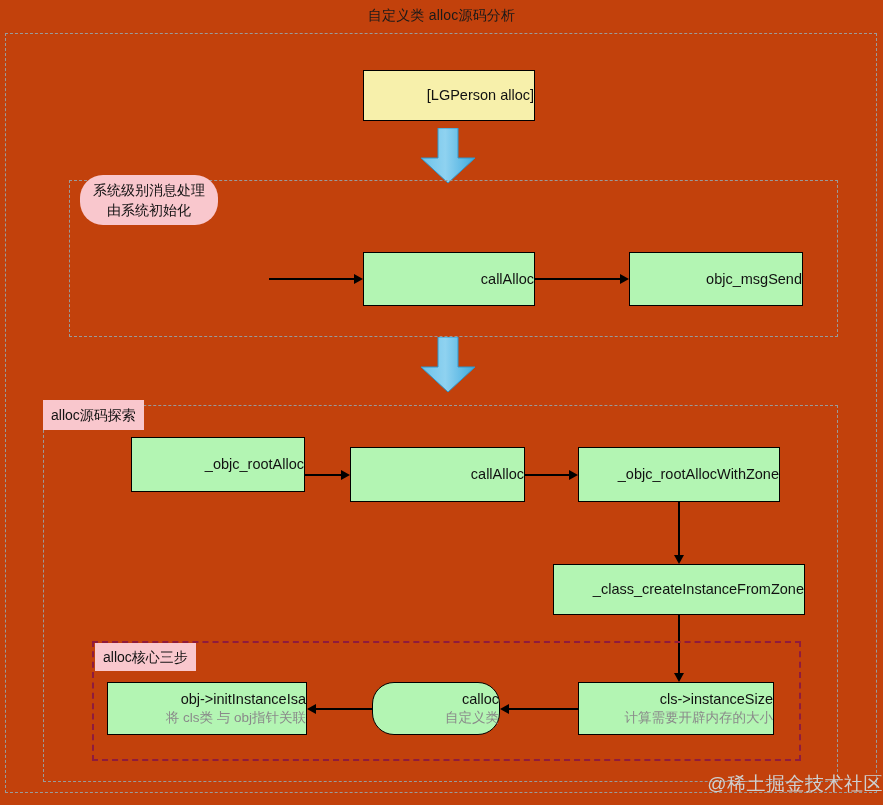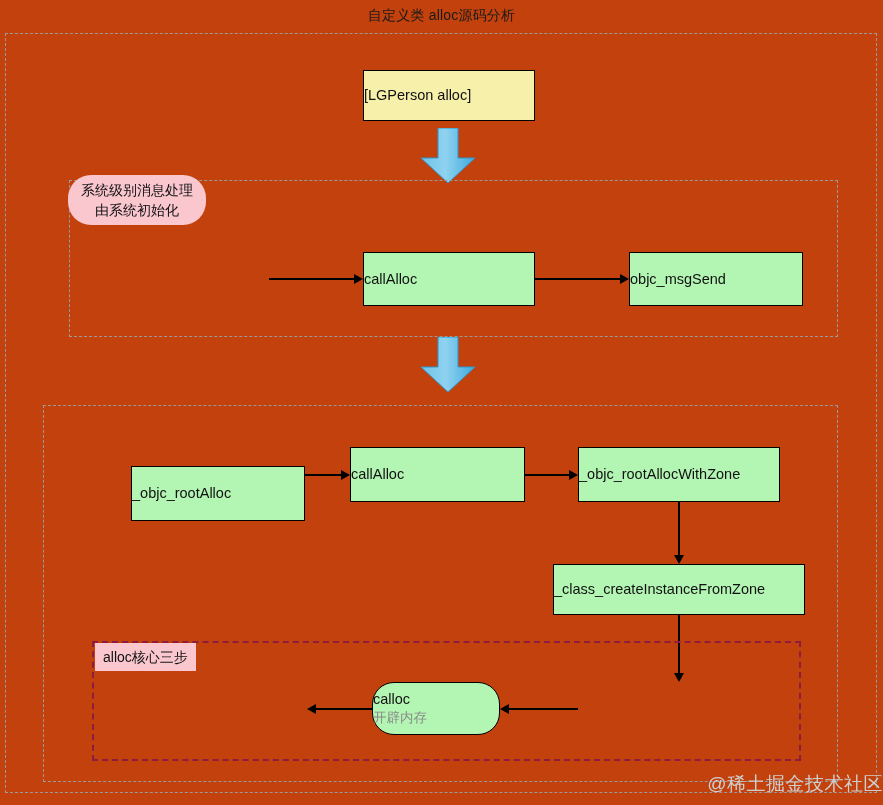--- a/index.html
+++ b/index.html
@@ -75,21 +75,21 @@
     background: #f9c7cd;
     color: #111111;
     font-size: 14px;
     line-height: 20px;
     padding: 5px 9px;
     white-space: pre-line;
     text-align: center;
     box-sizing: border-box;
   }
   #tag-system {
-    left: 68px;
+    left: 80px;
     top: 175px;
     width: 138px;
     border-radius: 23px;
   }
   #tag-explore {
     left: 43px;
     top: 400px;
     padding: 5px 8px;
   }
   #tag-core {
@@ -99,42 +99,42 @@
   }
 
   
   .node {
     position: absolute;
     box-sizing: border-box;
     border: 1.5px solid #000000;
     background: #b3f5b3;
     display: flex;
     flex-direction: column;
-    align-items: flex-start;
+    align-items: flex-end;
     justify-content: center;
     font-size: 14.5px;
     color: #111111;
     text-align: center;
     line-height: 1.25;
   }
   .node .sub {
     font-size: 13.5px;
     color: #8a8a8a;
     margin-top: 2px;
   }
   .node.start {
     background: #f7f0ab;
   }
 
   
   #n-start      { left: 363px; top: 70px;  width: 172px; height: 51px; }
   #n-objc-alloc { left: 95px;  top: 252px; width: 174px; height: 54px; }
   #n-callalloc1 { left: 363px; top: 252px; width: 172px; height: 54px; }
   #n-msgsend    { left: 629px; top: 252px; width: 174px; height: 54px; }
-  #n-rootalloc  { left: 131px; top: 466px; width: 174px; height: 55px; }
+  #n-rootalloc  { left: 131px; top: 437px; width: 174px; height: 55px; }
   #n-callalloc2 { left: 350px; top: 447px; width: 175px; height: 55px; }
   #n-rootallocz { left: 578px; top: 447px; width: 202px; height: 55px; }
   #n-createinst { left: 553px; top: 564px; width: 252px; height: 51px; }
   #n-instsize   { left: 578px; top: 682px; width: 196px; height: 53px; }
   #n-calloc     { left: 372px; top: 682px; width: 128px; height: 53px; border-radius: 22px; }
   #n-initisa    { left: 107px; top: 682px; width: 200px; height: 53px; }
 
   
   .conn {
     position: absolute;
@@ -224,20 +224,21 @@
       <linearGradient id="bg2" x1="0" y1="0" x2="1" y2="0">
         <stop offset="0%" stop-color="#6cc3ea"></stop>
         <stop offset="45%" stop-color="#8fd2f0"></stop>
         <stop offset="100%" stop-color="#3ea9dd"></stop>
       </linearGradient>
     </defs>
     <polygon points="21,0 41,0 41,30 58,30 31,55 4,30 21,30" fill="url(#bg2)" stroke="#2f97cc" stroke-width="1"></polygon>
   </svg>
 
   <div class="section-frame" id="sec-explore"></div>
+  <div class="tag" id="tag-explore">alloc源码探索</div>
 
   <div class="node" id="n-rootalloc">
     <span>_objc_rootAlloc</span>
   </div>
   <div class="node" id="n-callalloc2">
     <span>callAlloc</span>
   </div>
   <div class="node" id="n-rootallocz">
     <span>_objc_rootAllocWithZone</span>
   </div>
@@ -253,23 +254,31 @@
 
   <div class="conn v" style="left:678px; top:502px; height:54px;"></div>
   <div class="arrowhead down" style="left:674px; top:555px;"></div>
 
   <div class="conn v" style="left:678px; top:615px; height:59px;"></div>
   <div class="arrowhead down" style="left:674px; top:673px;"></div>
 
   <div id="sec-core"></div>
   <div class="tag" id="tag-core">alloc核心三步</div>
 
+  <div class="node" id="n-instsize">
+    <span>cls-&gt;instanceSize</span>
+    <span class="sub">计算需要开辟内存的大小</span>
+  </div>
   <div class="node" id="n-calloc">
     <span>calloc</span>
-    <span class="sub">开辟内存</span>
+    <span class="sub">自定义类</span>
+  </div>
+  <div class="node" id="n-initisa">
+    <span>obj-&gt;initInstanceIsa</span>
+    <span class="sub">将 cls类 与 obj指针关联</span>
   </div>
 
   <div class="conn h" style="left:509px; top:708px; width:69px;"></div>
   <div class="arrowhead left" style="left:500px; top:704px;"></div>
 
   <div class="conn h" style="left:316px; top:708px; width:56px;"></div>
   <div class="arrowhead left" style="left:307px; top:704px;"></div>
 
   <div class="watermark">@稀土掘金技术社区</div>
 

